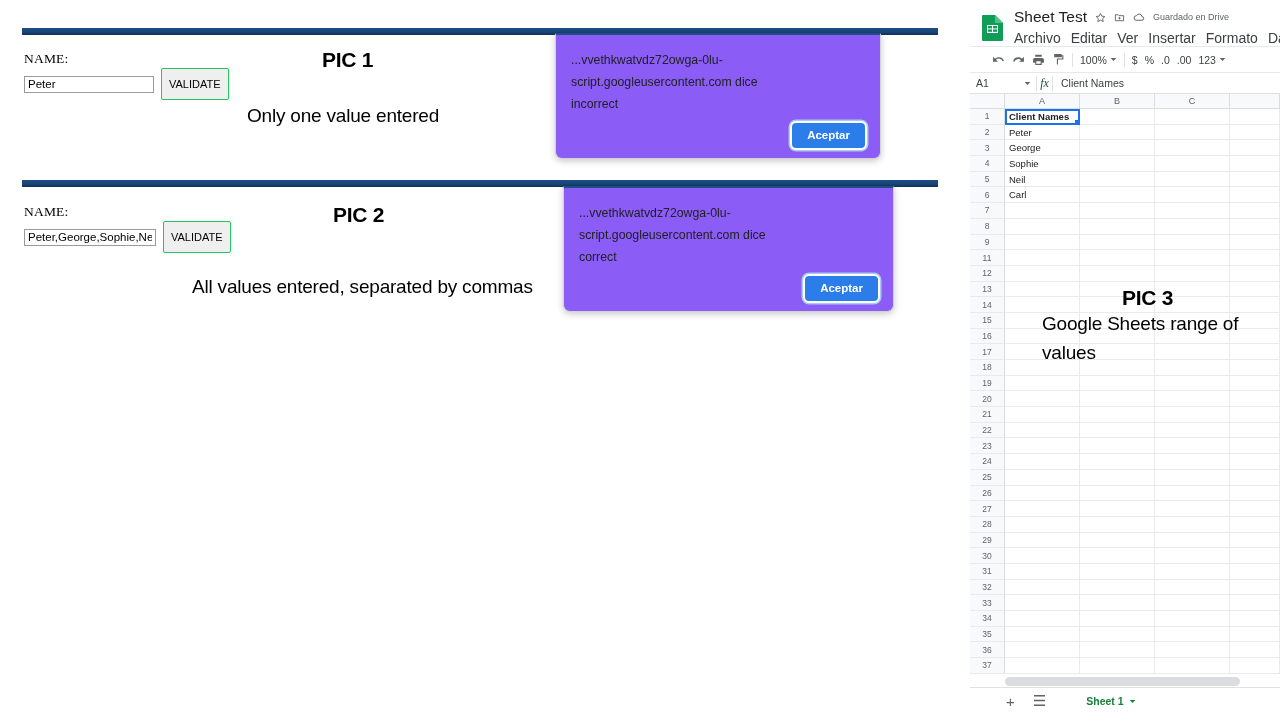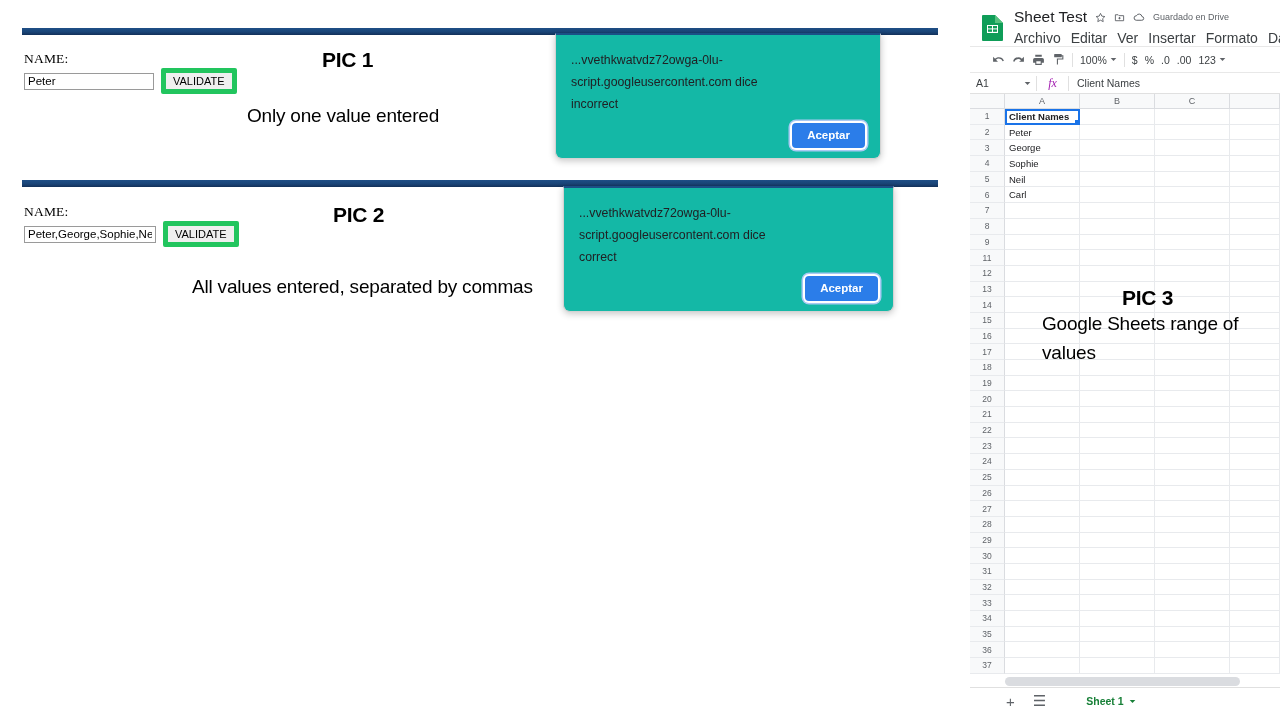--- a/index.html
+++ b/index.html
@@ -39,23 +39,23 @@
     outline: none;
     padding: 1px 3px;
     height: 17px;
     line-height: 15px;
   }
   .validate-btn {
     font-family: "Liberation Sans", sans-serif;
     font-size: 11px;
     color: #000;
     background: #efefef;
-    border: 5px solid #22c55e;
+    border: 1px solid #22c55e;
     border-radius: 2px;
-    height: 26px;
+    height: 32px;
     padding: 0 7px;
     line-height: 15px;
     cursor: pointer;
     white-space: nowrap;
   }
 
   .pic-title {
     position: absolute;
     font-size: 21px;
     font-weight: bold;
@@ -66,21 +66,21 @@
     position: absolute;
     font-size: 19px;
     color: #000;
     letter-spacing: -.2px;
     white-space: nowrap;
   }
 
   
   .dialog {
     position: absolute;
-    background: #14b8a6;
+    background: #8b5cf6;
     border: 1px solid #d3d3d3;
     border-top: 2px solid #1b4f86;
     border-radius: 0 0 7px 7px;
     box-shadow: 0 2px 7px rgba(0,0,0,.22);
     padding: 14px 15px 10px 15px;
   }
   .dialog-text {
     font-size: 12.3px;
     color: #202124;
     line-height: 22px;
@@ -129,21 +129,21 @@
   .gs-num { font-size: 10.5px; color: #3c4043; cursor: pointer; }
 
   .gs-formula {
     display: flex; align-items: center;
     height: 22px;
     border-top: 1px solid #e8e8e8;
     border-bottom: 1px solid #e0e0e0;
     font-size: 10.5px; color: #3c4043;
   }
   .gs-namebox { width: 66px; padding-left: 6px; display:flex; align-items:center; justify-content:space-between; padding-right:5px; }
-  .gs-fx { width: 33px; text-align:center; color:#a21caf; font-style: italic; font-family: "Liberation Serif", serif; font-size: 12px; border-left:1px solid #e0e0e0; border-right:1px solid #e0e0e0;}
+  .gs-fx { width: 17px; text-align:center; color:#14532d; font-style: italic; font-family: "Liberation Serif", serif; font-size: 12px; border-left:1px solid #e0e0e0; border-right:1px solid #e0e0e0;}
   .gs-fval { padding-left: 8px; color: #3c4043; }
 
   
   .grid-wrap { position: relative; }
   .grid-row { display: flex; height: 15.7px; }
   .rowhdr {
     width: 35px; flex: none;
     background: #f8f9fa;
     border-right: 1px solid #dadce0;
     border-bottom: 1px solid #e8eaed;

